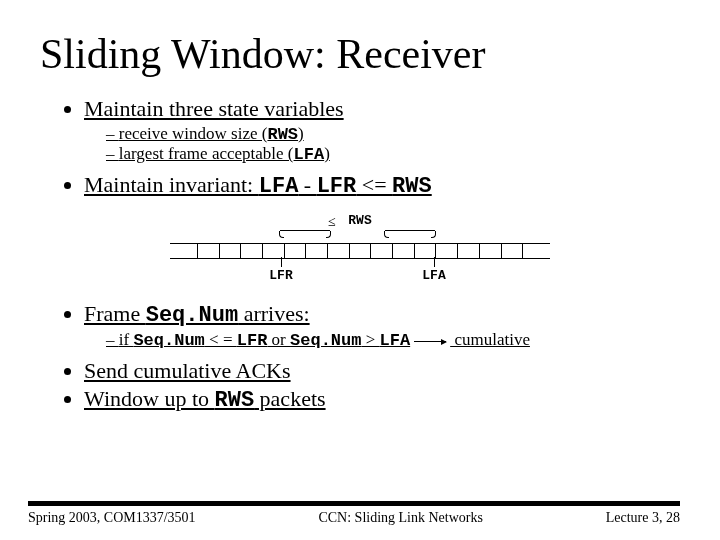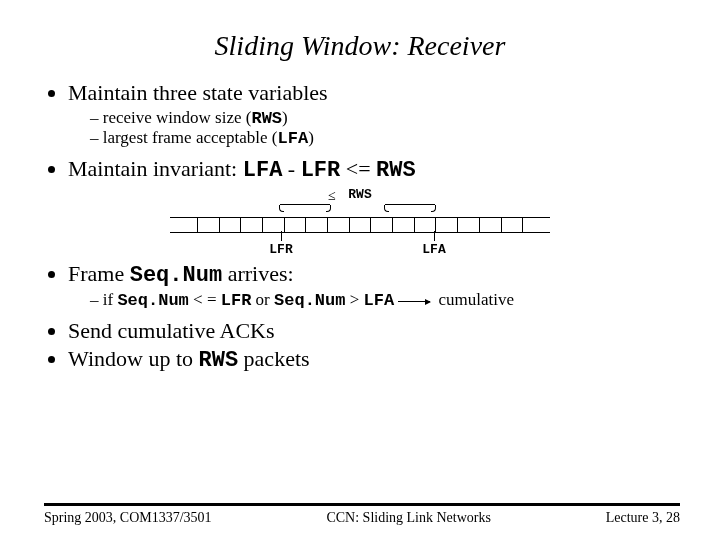--- a/index.html
+++ b/index.html
@@ -14,31 +14,30 @@
     box-sizing: border-box;
   }
   .slide {
     padding: 20px 40px 0 40px;
     box-sizing: border-box;
     width: 100%;
     height: 100%;
     position: relative;
   }
   h1 {
-    text-align: center;
-    font-size: 28px;
+    font-size: 42px;
     font-weight: normal;
     margin: 10px 0 18px 0;
-    font-style: italic;
   }
   ul.main {
     list-style: disc;
     padding-left: 28px;
-    margin: 0;
+    margin: 16px;
     font-size: 22px;
+    text-decoration: underline;
   }
   ul.main > li {
     margin-bottom: 2px;
   }
   ul.sub {
     list-style: none;
     padding-left: 22px;
     margin: 2px 0 8px 0;
     font-size: 17px;
   }
@@ -143,24 +142,24 @@
     content: "";
     position: absolute;
     right: -1px;
     top: -3px;
     border-left: 6px solid #000;
     border-top: 3px solid transparent;
     border-bottom: 3px solid transparent;
   }
   .footer {
     position: absolute;
-    left: 44px;
+    left: 28px;
     right: 40px;
     bottom: 14px;
-    border-top: 3px solid #000000;
+    border-top: 5px solid #000000;
     padding-top: 4px;
     font-size: 14px;
     display: flex;
     justify-content: space-between;
   }
 </style>
 </head>
 <body>
 
 <div class="slide">

